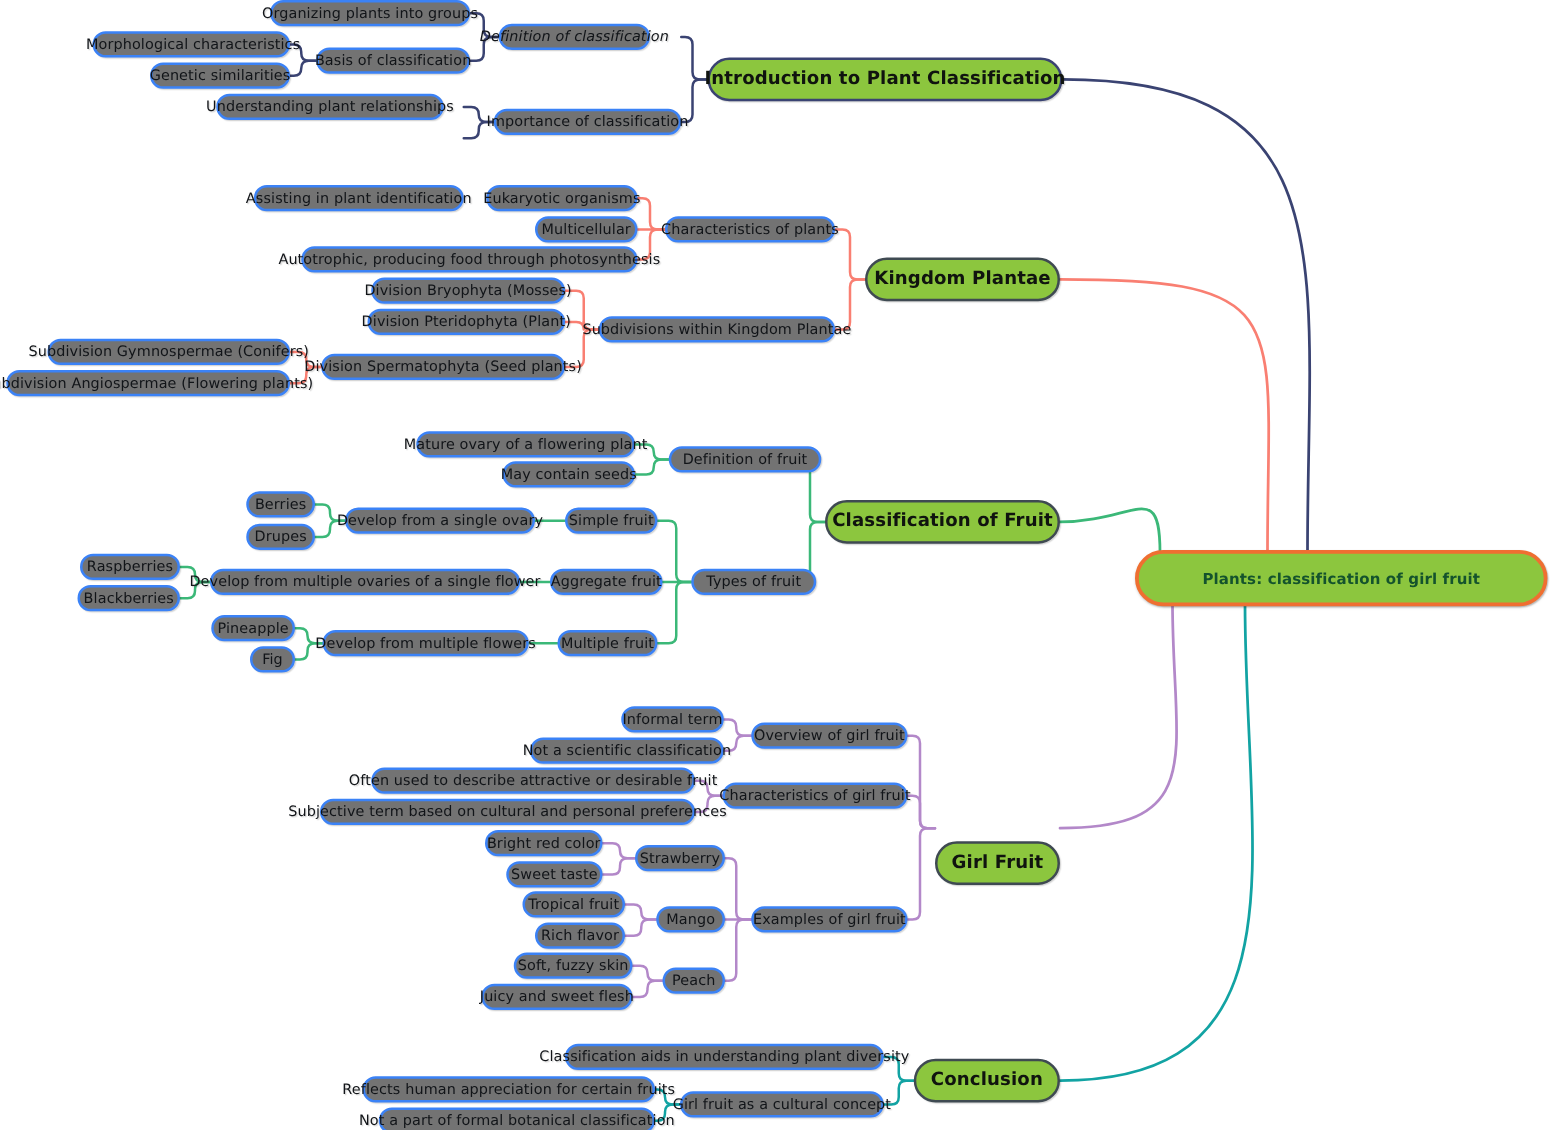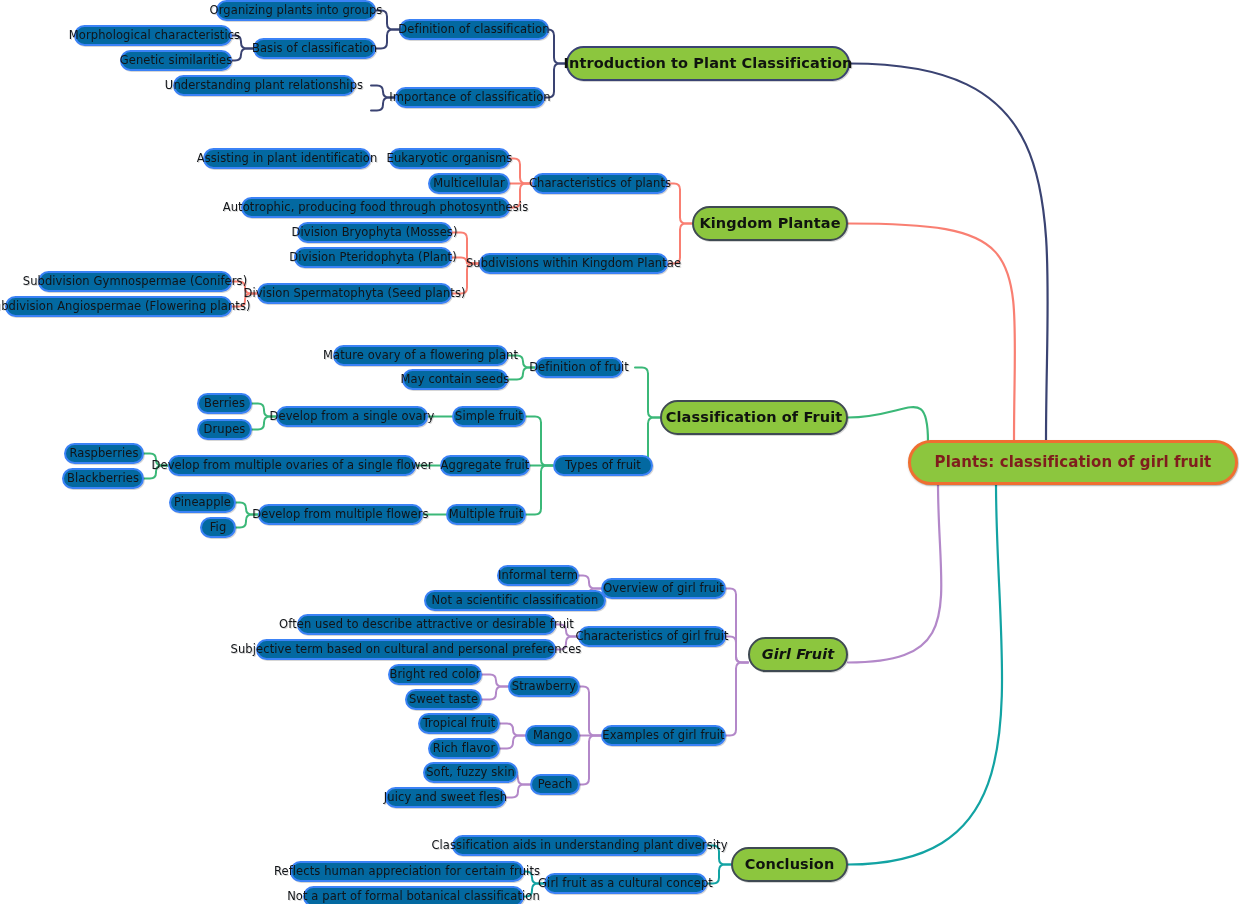--- a/index.html
+++ b/index.html
@@ -1,34 +1,34 @@
 <!DOCTYPE html>
 <html><head>
 <meta charset="utf-8">
 <style>
   html,body{margin:0;padding:0;background:#ffffff;}
   body{width:1240px;height:904px;position:relative;overflow:hidden;
        font-family:"DejaVu Sans","Liberation Sans",sans-serif;}
   #canvas{position:absolute;inset:0;width:1240px;height:904px;}
   svg#wires{position:absolute;left:0;top:0;width:1240px;height:904px;pointer-events:none;}
   .node{position:absolute;box-sizing:border-box;display:flex;align-items:center;
-        justify-content:center;white-space:nowrap;background:#0369a1;
+        justify-content:center;white-space:nowrap;background:#737373;
         border:4px solid #3b82f6;border-radius:999px;color:#111418;
         font-size:11.5px;line-height:1;padding:0 9px;height:21px;letter-spacing:.1px;}
   .node.topic{border-width:2.2px;}
   .node.branch{background:#8dc63f;background:#8cc63e;border:2.5px solid #3a4454;
         font-weight:bold;font-size:14.5px;height:34px;border-radius:999px;
         padding:0 16px;color:#10140f;}
   .node.branch.b1{border-color:#3a4372;}
   .node.branch.b2{border-color:#3f4a52;}
   .node.branch.b3{border-color:#3f4a52;}
   .node.branch.b4{border-color:#3f4a52;}
   .node.branch.b5{border-color:#3f4a52;}
   .node.center{background:#8cc63e;border:3px solid #ef6f31;font-weight:bold;
-        font-size:15px;height:44px;border-radius:999px;padding:0 20px;color:#7f1d1d;
+        font-size:12px;height:44px;border-radius:999px;padding:0 20px;color:#14532d;
         box-shadow:0 1px 2px rgba(0,0,0,.18);}
   .shadow{filter:drop-shadow(1px 1px 0 rgba(0,0,0,.16));}
 </style>
 </head>
 <body>
 
 <div id="canvas">
   <svg id="wires" viewBox="0 0 1240 904">
       <path d="M 566 63.5 L 560 63.5 Q 554 63.5 554 57.5 L 554 35.5 Q 554 29.5 548 29.5 L 545 29.5" fill="none" stroke="#3a4372" stroke-width="2" stroke-linecap="round" stroke-linejoin="round"></path>
       <path d="M 566 63.5 L 560 63.5 Q 554 63.5 554 69.5 L 554 91.5 Q 554 97.5 548 97.5 L 545 97.5" fill="none" stroke="#3a4372" stroke-width="2" stroke-linecap="round" stroke-linejoin="round"></path>
@@ -86,72 +86,72 @@
       <path d="M 544 883.5 L 538 883.5 Q 532 883.5 532 889.5 L 532 890.5 Q 532 896.5 526 896.5 L 524 896.5" fill="none" stroke="#12a3a3" stroke-width="2" stroke-linecap="round" stroke-linejoin="round"></path>
       <path d="M 850 63.5 C 1080 63.5, 1046 212, 1046 442" fill="none" stroke="#3a4372" stroke-width="2.2" stroke-linecap="round" stroke-linejoin="round"></path>
       <path d="M 848 223.5 C 1038 223.5, 1014 252, 1014 442" fill="none" stroke="#f97f72" stroke-width="2.2" stroke-linecap="round" stroke-linejoin="round"></path>
       <path d="M 848 417.5 C 908 417.5, 928 382, 928 442" fill="none" stroke="#3bb878" stroke-width="2.2" stroke-linecap="round" stroke-linejoin="round"></path>
       <path d="M 848 662.5 C 968 662.5, 938 603, 938 483" fill="none" stroke="#b388c9" stroke-width="2.2" stroke-linecap="round" stroke-linejoin="round"></path>
       <path d="M 848 864.5 C 1048 864.5, 996 683, 996 483" fill="none" stroke="#12a3a3" stroke-width="2.2" stroke-linecap="round" stroke-linejoin="round"></path>
     </svg>
   <div id="nodelayer">
       <div class="node shadow center" style="left: 908px; top: 440px; width: 330px; height: 45px;">Plants: classification of girl fruit</div>
       <div class="node shadow branch b1" style="left: 566px; top: 46px; width: 284px; height: 35px;">Introduction to Plant Classification</div>
-      <div class="node shadow topic" style="left: 399px; top: 19px; width: 150px; height: 21px;">Definition of classification</div>
+      <div class="node shadow topic" style="left: 399px; top: 19px; width: 121px; height: 21px; font-style: italic;">Definition of classification</div>
       <div class="node shadow topic" style="left: 216px; top: 0px; width: 160px; height: 21px;">Organizing plants into groups</div>
       <div class="node shadow topic" style="left: 253px; top: 38px; width: 123px; height: 21px;">Basis of classification</div>
       <div class="node shadow topic" style="left: 74px; top: 25px; width: 158px; height: 21px; padding-left: 12px;">Morphological characteristics</div>
       <div class="node shadow topic" style="left: 120px; top: 50px; width: 112px; height: 21px;">Genetic similarities</div>
       <div class="node shadow topic" style="left: 395px; top: 87px; width: 150px; height: 21px;">Importance of classification</div>
       <div class="node shadow topic" style="left: 173px; top: 75px; width: 182px; height: 21px;">Understanding plant relationships</div>
       <div class="node shadow topic" style="left: 203px; top: 100px; width: 168px; height: 21px; margin-top: 48px;">Assisting in plant identification</div>
       <div class="node shadow branch b2" style="left: 692px; top: 206px; width: 156px; height: 35px;">Kingdom Plantae</div>
       <div class="node shadow topic" style="left: 532px; top: 173px; width: 136px; height: 21px;">Characteristics of plants</div>
       <div class="node shadow topic" style="left: 389px; top: 148px; width: 121px; height: 21px;">Eukaryotic organisms</div>
       <div class="node shadow topic" style="left: 428px; top: 173px; width: 82px; height: 21px;">Multicellular</div>
       <div class="node shadow topic" style="left: 241px; top: 197px; width: 269px; height: 21px;">Autotrophic, producing food through photosynthesis</div>
       <div class="node shadow topic" style="left: 479px; top: 253px; width: 189px; height: 21px;">Subdivisions within Kingdom Plantae</div>
       <div class="node shadow topic" style="left: 297px; top: 222px; width: 155px; height: 21px;">Division Bryophyta (Mosses)</div>
       <div class="node shadow topic" style="left: 294px; top: 247px; width: 158px; height: 21px;">Division Pteridophyta (Plant)</div>
       <div class="node shadow topic" style="left: 257px; top: 283px; width: 195px; height: 21px;">Division Spermatophyta (Seed plants)</div>
       <div class="node shadow topic" style="left: 38px; top: 271px; width: 194px; height: 21px;">Subdivision Gymnospermae (Conifers)</div>
       <div class="node shadow topic" style="left: 5px; top: 296px; width: 227px; height: 21px;">Subdivision Angiospermae (Flowering plants)</div>
       <div class="node shadow branch b3" style="left: 660px; top: 400px; width: 188px; height: 35px;">Classification of Fruit</div>
-      <div class="node shadow topic" style="left: 535px; top: 357px; width: 88px; height: 21px;">Definition of fruit</div>
+      <div class="node shadow topic" style="left: 535px; top: 357px; width: 122px; height: 21px;">Definition of fruit</div>
       <div class="node shadow topic" style="left: 333px; top: 345px; width: 175px; height: 21px;">Mature ovary of a flowering plant</div>
       <div class="node shadow topic" style="left: 402px; top: 369px; width: 106px; height: 21px;">May contain seeds</div>
       <div class="node shadow topic" style="left: 553px; top: 455px; width: 100px; height: 21px;">Types of fruit</div>
       <div class="node shadow topic" style="left: 452px; top: 406px; width: 74px; height: 21px;">Simple fruit</div>
       <div class="node shadow topic" style="left: 276px; top: 406px; width: 152px; height: 21px;">Develop from a single ovary</div>
       <div class="node shadow topic" style="left: 197px; top: 393px; width: 55px; height: 21px;">Berries</div>
       <div class="node shadow topic" style="left: 197px; top: 419px; width: 55px; height: 21px;">Drupes</div>
       <div class="node shadow topic" style="left: 440px; top: 455px; width: 90px; height: 21px;">Aggregate fruit</div>
       <div class="node shadow topic" style="left: 168px; top: 455px; width: 248px; height: 21px;">Develop from multiple ovaries of a single flower</div>
       <div class="node shadow topic" style="left: 64px; top: 443px; width: 80px; height: 21px;">Raspberries</div>
       <div class="node shadow topic" style="left: 62px; top: 468px; width: 82px; height: 21px;">Blackberries</div>
       <div class="node shadow topic" style="left: 446px; top: 504px; width: 80px; height: 21px;">Multiple fruit</div>
       <div class="node shadow topic" style="left: 258px; top: 504px; width: 165px; height: 21px;">Develop from multiple flowers</div>
       <div class="node shadow topic" style="left: 169px; top: 492px; width: 67px; height: 21px;">Pineapple</div>
       <div class="node shadow topic" style="left: 200px; top: 517px; width: 36px; height: 21px;">Fig</div>
-      <div class="node shadow branch b4" style="left: 748px; top: 637px; width: 100px; height: 35px; font-style: italic;">Girl Fruit</div>
+      <div class="node shadow branch b4" style="left: 748px; top: 673px; width: 100px; height: 35px;">Girl Fruit</div>
       <div class="node shadow topic" style="left: 601px; top: 578px; width: 125px; height: 21px;">Overview of girl fruit</div>
       <div class="node shadow topic" style="left: 497px; top: 565px; width: 82px; height: 21px;">Informal term</div>
-      <div class="node shadow topic" style="left: 424px; top: 590px; width: 182px; height: 21px;">Not a scientific classification</div>
+      <div class="node shadow topic" style="left: 424px; top: 590px; width: 155px; height: 21px;">Not a scientific classification</div>
       <div class="node shadow topic" style="left: 578px; top: 626px; width: 148px; height: 21px;">Characteristics of girl fruit</div>
       <div class="node shadow topic" style="left: 297px; top: 614px; width: 259px; height: 21px;">Often used to describe attractive or desirable fruit</div>
       <div class="node shadow topic" style="left: 256px; top: 639px; width: 300px; height: 21px;">Subjective term based on cultural and personal preferences</div>
       <div class="node shadow topic" style="left: 601px; top: 725px; width: 125px; height: 21px;">Examples of girl fruit</div>
       <div class="node shadow topic" style="left: 508px; top: 676px; width: 72px; height: 21px;">Strawberry</div>
       <div class="node shadow topic" style="left: 388px; top: 664px; width: 94px; height: 21px; text-align: center;">Bright red color</div>
       <div class="node shadow topic" style="left: 405px; top: 689px; width: 77px; height: 21px;">Sweet taste</div>
       <div class="node shadow topic" style="left: 525px; top: 725px; width: 55px; height: 21px;">Mango</div>
       <div class="node shadow topic" style="left: 418px; top: 713px; width: 82px; height: 21px;">Tropical fruit</div>
       <div class="node shadow topic" style="left: 428px; top: 738px; width: 72px; height: 21px;">Rich flavor</div>
       <div class="node shadow topic" style="left: 530px; top: 774px; width: 50px; height: 21px;">Peach</div>
-      <div class="node shadow topic" style="left: 423px; top: 762px; width: 95px; height: 21px;">Soft, fuzzy skin</div>
+      <div class="node shadow topic" style="left: 411px; top: 762px; width: 95px; height: 21px;">Soft, fuzzy skin</div>
       <div class="node shadow topic" style="left: 385px; top: 787px; width: 121px; height: 21px;">Juicy and sweet flesh</div>
       <div class="node shadow branch b5" style="left: 731px; top: 847px; width: 117px; height: 35px;">Conclusion</div>
       <div class="node shadow topic" style="left: 452px; top: 835px; width: 255px; height: 21px;">Classification aids in understanding plant diversity</div>
       <div class="node shadow topic" style="left: 544px; top: 873px; width: 163px; height: 21px;">Girl fruit as a cultural concept</div>
       <div class="node shadow topic" style="left: 290px; top: 861px; width: 234px; height: 21px;">Reflects human appreciation for certain fruits</div>
       <div class="node shadow topic" style="left: 303px; top: 886px; width: 221px; height: 21px;">Not a part of formal botanical classification</div>
     </div>
 </div>
 
 </body></html>

